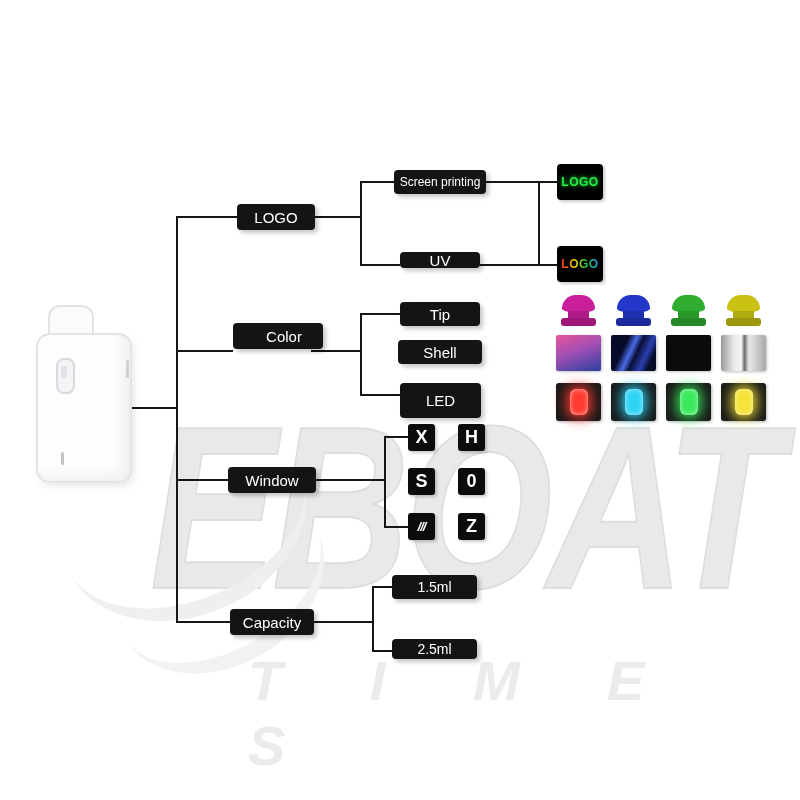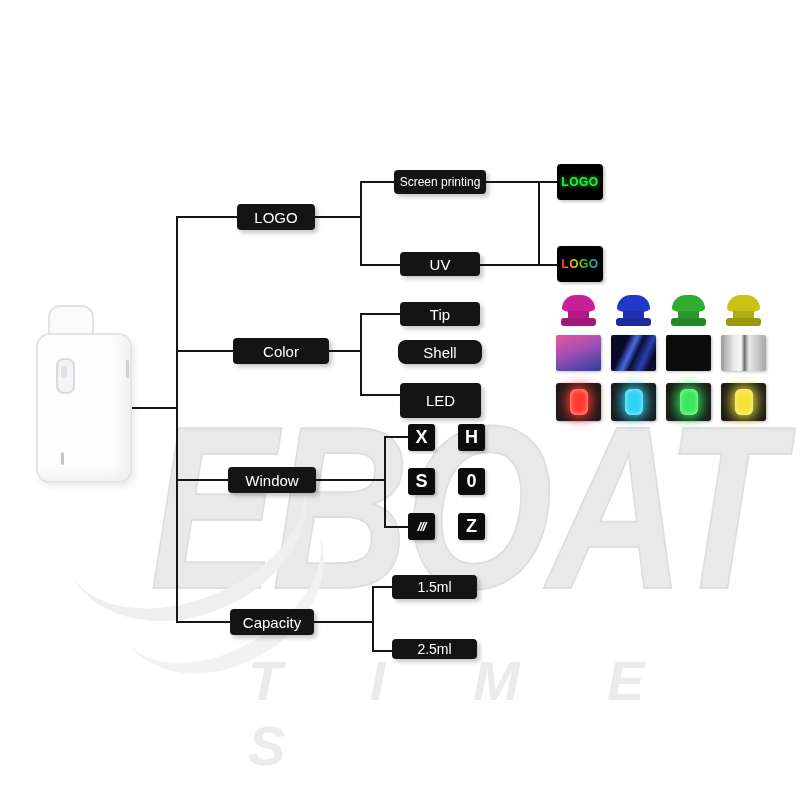--- a/index.html
+++ b/index.html
@@ -20,27 +20,27 @@
   .devpart{position:absolute;z-index:2;}
   #device-body{left:36px;top:333px;width:92px;height:146px;background:#fdfdfd;border:2px solid #e3e3e8;border-radius:14px;box-shadow:inset -8px -6px 12px rgba(0,0,0,0.05), 3px 4px 7px rgba(0,0,0,0.08);}
   #device-mouthpiece{left:48px;top:305px;width:42px;height:32px;background:#fbfbfc;border:2px solid #e3e3e8;border-bottom:none;border-radius:12px 12px 2px 2px;}
   #device-window{left:56px;top:358px;width:15px;height:32px;border:2px solid #d9d9de;border-radius:8px;background:#f4f4f6;}
   #device-window-inner{left:61px;top:366px;width:6px;height:12px;background:#e2e2e6;border-radius:2px;}
   #device-side-button{left:126px;top:360px;width:3px;height:18px;background:#cfcfd4;border-radius:2px;}
   #device-led-slit{left:61px;top:452px;width:3px;height:13px;background:#c4c4c8;border-radius:2px;}
   
   .node{position:absolute;z-index:2;background:#141414;color:#fff;display:flex;align-items:center;justify-content:center;border-radius:4px;box-shadow:3px 3px 4px rgba(0,0,0,0.22);font-size:15px;}
   #node-logo{left:237px;top:204px;width:78px;height:26px;}
-  #node-color{left:233px;top:338px;width:96px;height:26px;}
+  #node-color{left:233px;top:323px;width:78px;height:26px;padding-left:12px;}
   #node-window{left:228px;top:467px;width:88px;height:26px;text-align:center;}
   #node-capacity{left:230px;top:609px;width:84px;height:26px;}
   #node-screen-printing{left:394px;top:170px;width:92px;height:24px;font-size:12px;}
-  #node-uv{left:400px;top:252px;width:80px;height:24px;}
+  #node-uv{left:400px;top:252px;width:80px;height:16px;}
   #node-tip{left:400px;top:302px;width:80px;height:24px;}
-  #node-shell{left:398px;top:340px;width:84px;height:24px;border-radius:8px;}
+  #node-shell{left:398px;top:340px;width:84px;height:24px;}
   #node-led{left:400px;top:383px;width:81px;height:35px;}
   #node-cap15{left:392px;top:575px;width:85px;height:24px;font-size:14px;}
   #node-cap25{left:392px;top:639px;width:85px;height:20px;font-size:14px;}
   
   .wicon{position:absolute;z-index:2;width:27px;height:27px;background:#0c0c0c;color:#fff;display:flex;align-items:center;justify-content:center;font-weight:bold;font-size:18px;border-radius:3px;box-shadow:2px 2px 3px rgba(0,0,0,0.2);}
   .wicon.slash{font-size:13px;font-style:italic;letter-spacing:-1px;}
   #wicon-0{left:408px;top:424px;} #wicon-1{left:458px;top:424px;}
   #wicon-2{left:408px;top:468px;} #wicon-3{left:458px;top:468px;}
   #wicon-4{left:408px;top:513px;} #wicon-5{left:458px;top:513px;}
   

